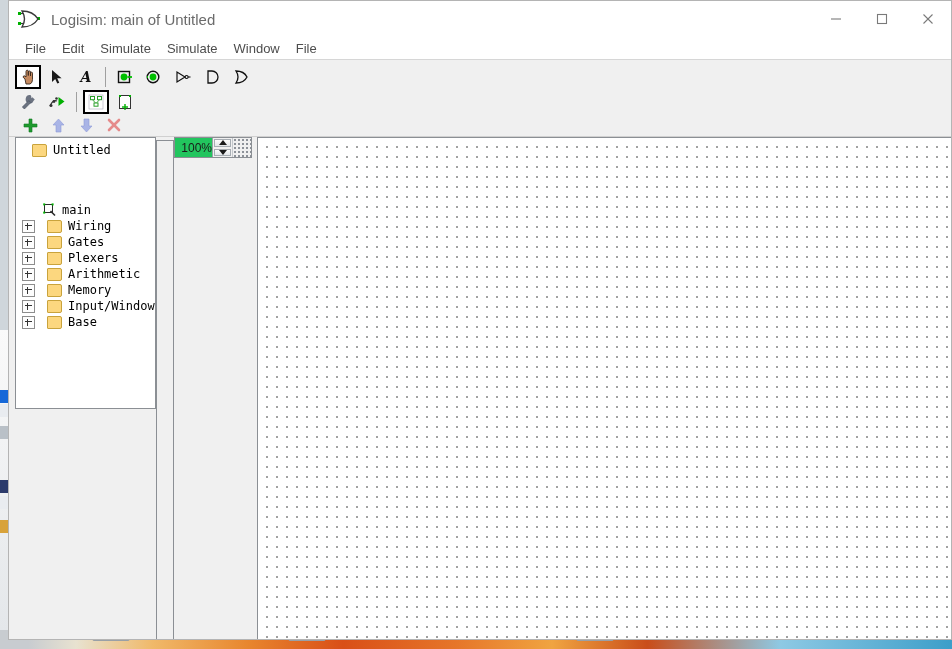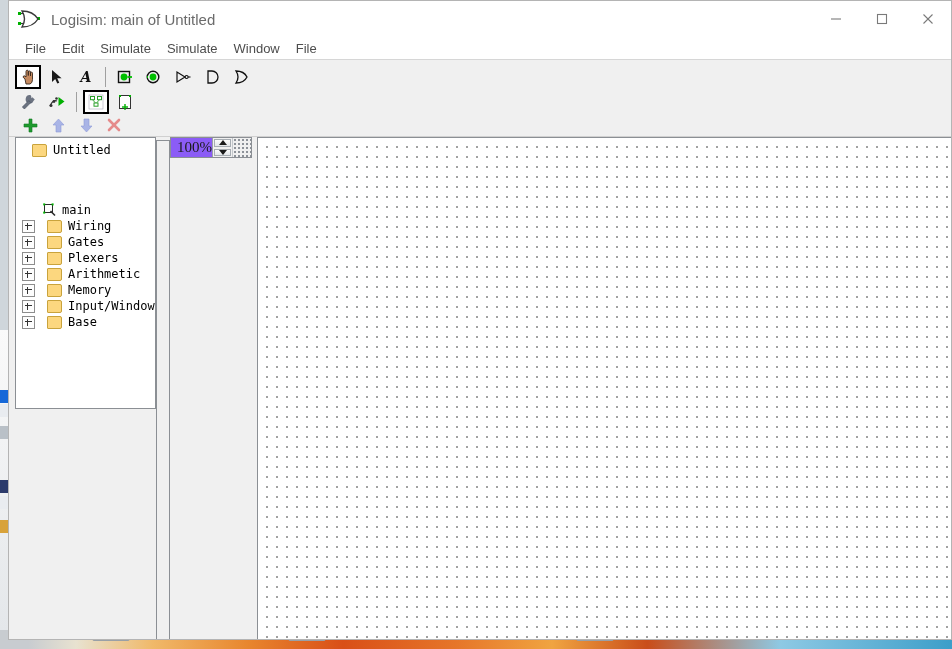--- a/index.html
+++ b/index.html
@@ -168,23 +168,23 @@
     border-bottom: none;
     box-sizing: border-box;
   }
   #zoombar {
     flex: none; height: 21px; display: flex; align-items: stretch;
     border: 1px solid #8b8f94; border-top: 1px solid #8b8f94;
     box-sizing: border-box; background: #f0f0f0;
   }
   #zoom-value {
     flex: 1; display: flex; align-items: center; padding-left: 6px;
-    font-size: 15px; color: #1a1a1a;
-    font-family: Liberation Serif, serif;
-    background: #8b5cf6;
+    font-size: 12px; color: #1a1a1a;
+    font-family: Liberation Sans, sans-serif;
+    background: #22c55e;
   }
   #zoom-spinner {
     width: 19px; flex: none; display: flex; flex-direction: column;
     border-left: 1px solid #9aa0a6;
   }
   .spin {
     flex: 1; display: flex; align-items: center; justify-content: center;
     background: linear-gradient(180deg,#fcfcfc,#e3e6e9);
     border: 1px solid #a7adb3; margin: 1px;
   }

